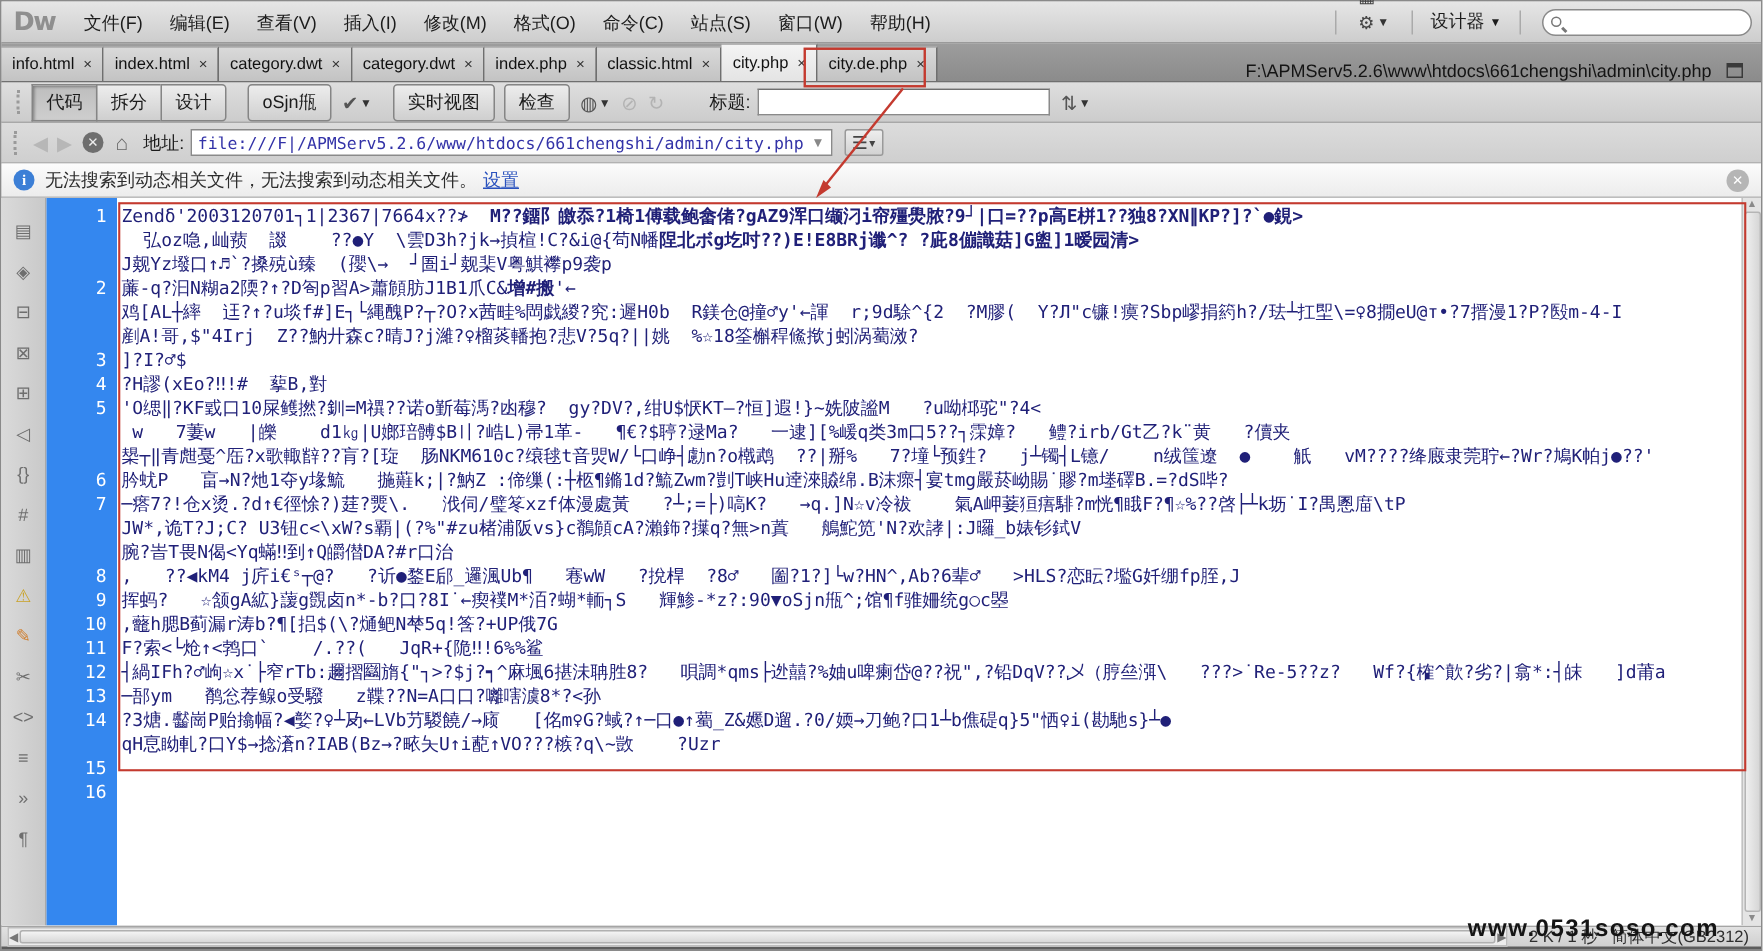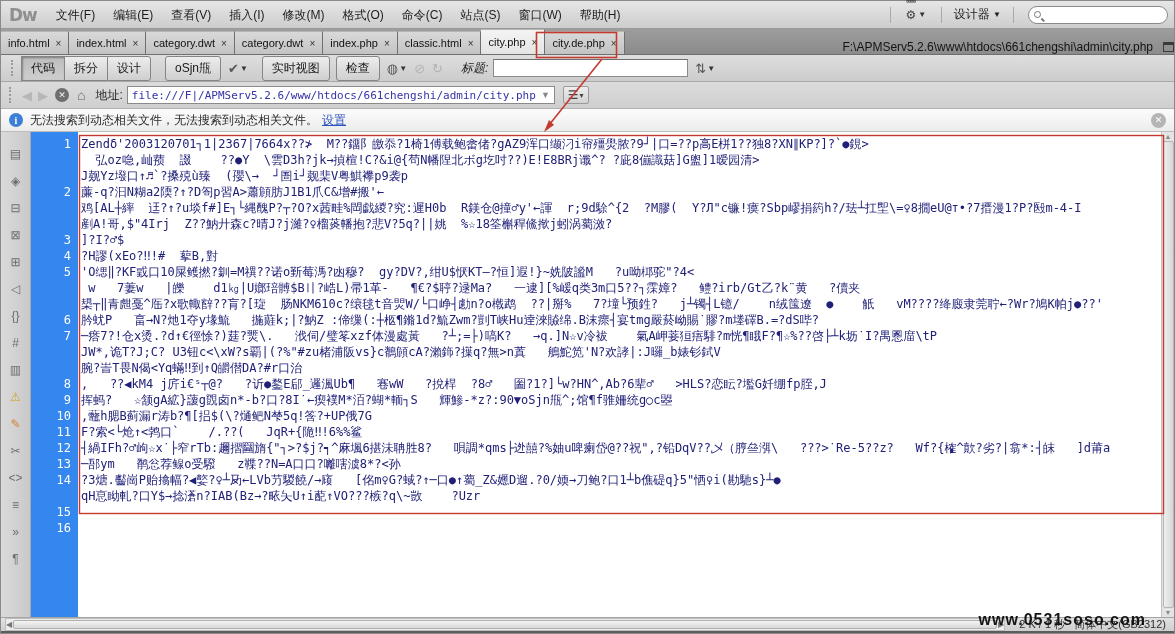--- a/index.html
+++ b/index.html
@@ -18,36 +18,36 @@
   .search-pill { width:140px; height:18px; background:#fff; border:1px solid #8a8a8a; border-radius:9px; display:flex; align-items:center; padding-left:5px; margin-left:8px; }
   .mag { width:7px; height:7px; border:1.5px solid #777; border-radius:50%; position:relative; }
   .mag::after { content:""; position:absolute; width:4px; height:1.5px; background:#777; transform:rotate(45deg); left:6px; top:7px; }
   .search-input { border:none; outline:none; width:110px; font-size:11px; background:transparent; }
 
   
   .tabbar { height:26px; flex:0 0 26px; background:linear-gradient(#9d9d9d,#8b8b8b); display:flex; align-items:flex-end; border-bottom:1px solid #6f6f6f; }
   .tab { height:23px; display:flex; align-items:center; padding:0 7px; font-size:11px; color:#111; background:linear-gradient(#d9d9d9,#c3c3c3); border-right:1px solid #6f6f6f; border-top:1px solid #b5b5b5; white-space:nowrap; cursor:default; }
   .tab.active { background:linear-gradient(#f4f4f4,#e4e4e4); height:25px; }
   .tab .close { margin-left:6px; font-size:10px; color:#333; cursor:pointer; }
-  .tabpath { margin-left:auto; font-size:12px; color:#141414; display:flex; align-items:center; padding-right:0; white-space:nowrap; }
+  .tabpath { margin-left:auto; font-size:12px; color:#141414; display:flex; align-items:center; padding-right:12px; white-space:nowrap; }
   .restore-icon { width:11px; height:10px; border:1px solid #3a3a3a; border-top-width:3px; margin-left:10px; display:inline-block; }
 
   
   .doctoolbar { height:27px; flex:0 0 27px; background:linear-gradient(#dedede,#cccccc); border-bottom:1px solid #a8a8a8; display:flex; align-items:center; padding-left:10px; }
   .grip { height:16px; border-left:2px dotted #9a9a9a; margin-right:8px; }
   .seg, .tb-btn { font-size:12px; color:#1b1b1b; background:linear-gradient(#ededed,#cfcfcf); border:1px solid #858585; padding:3px 9px; white-space:nowrap; cursor:default; }
   .seg { border-right:none; }
   .seg:first-child { border-radius:3px 0 0 3px; }
   .seg.last { border-right:1px solid #858585; border-radius:0 3px 3px 0; }
   .seg.pressed { background:linear-gradient(#bdbdbd,#cecece); box-shadow:inset 1px 1px 2px rgba(0,0,0,.35); }
   .tb-btn { border-radius:3px; margin-left:6px; }
   .tb-icon { font-size:13px; color:#555; margin-left:7px; display:flex; align-items:center; }
   .tb-icon .car { font-size:8px; margin-left:1px; color:#333; }
   .tb-icon.disabled { color:#b3b3b3; }
-  .title-label { font-size:12px; color:#1b1b1b; margin-left:18px;font-style:italic; }
+  .title-label { font-size:12px; color:#1b1b1b; margin-left:30px; }
   .title-input { width:195px; height:18px; border:1px solid #8a8a8a; border-top-color:#6e6e6e; background:#fff; margin-left:5px; font-size:12px; padding:0 3px; outline:none; }
 
   
   .addressbar { height:27px; flex:0 0 27px; background:linear-gradient(#dcdcdc,#cfcfcf); border-bottom:1px solid #b2b2b2; display:flex; align-items:center; padding-left:8px; }
   .nav-ic { font-size:13px; margin:0 3px; }
   .nav-back,.nav-fwd { color:#b7b7b7; }
   .nav-stop { width:14px; height:14px; border-radius:50%; background:#6e6e6e; color:#eee; font-size:9px; display:flex; align-items:center; justify-content:center; margin:0 4px; }
   .nav-home { color:#666; font-size:14px; margin:0 4px; }
   .addr-label { font-size:12px; color:#1b1b1b; margin:0 4px 0 6px; }
   .url-field { width:428px; height:18px; background:#fff; border:1px solid #8a8a8a; display:flex; align-items:center; padding:0 2px 0 4px; }
@@ -64,21 +64,21 @@
   .info-close { margin-left:auto; width:15px; height:15px; border-radius:50%; background:#b5b5b5; color:#fff; font-size:9px; display:flex; align-items:center; justify-content:center; cursor:pointer; }
 
   
   .codewrap { flex:1 1 auto; display:flex; background:#fff; position:relative; overflow:hidden; }
   .coding-strip { width:30px; flex:0 0 30px; background:linear-gradient(90deg,#dadada,#c9c9c9); border-right:1px solid #a8a8a8; display:flex; flex-direction:column; align-items:center; padding-top:8px; }
   .cicon { font-size:12px; color:#6e6e6e; height:27px; display:flex; align-items:center; justify-content:center; width:22px; cursor:pointer; }
   .gutter { width:47px; flex:0 0 47px; background:#3487ef; color:#fff; font-family:"DejaVu Sans Mono",monospace; font-size:12px; text-align:right; padding:4px 7px 0 0; }
   .gutter div { height:16px; line-height:16px; }
   .codetext { flex:1 1 auto; overflow:hidden; padding:4px 0 0 3px; }
   .code-row { height:16px; line-height:16px; font-family:"DejaVu Sans Mono",monospace; font-size:12px; color:#202078; white-space:pre; }
-  .code-row b { font-weight:normal; }
+  .code-row b { font-weight:bold; }
   .vscroll { width:13px; flex:0 0 13px; background:#e4e4e4; border-left:1px solid #c2c2c2; display:flex; flex-direction:column; align-items:center; justify-content:space-between; padding:1px 0; font-size:7px; color:#8a8a8a; }
   .vthumb { flex:1; width:11px; background:linear-gradient(90deg,#efefef,#d6d6d6); border:1px solid #b5b5b5; border-radius:2px; margin:1px 0; }
 
   
   .bottombar { height:16px; flex:0 0 16px; background:linear-gradient(#e2e2e2,#cfcfcf); border-top:1px solid #a5a5a5; display:flex; align-items:center; font-size:10px; color:#333; border-bottom:2px solid #5c5c5c; }
   .hscroll { flex:1 1 auto; height:13px; margin:0 4px; background:#ececec; border:1px solid #bdbdbd; display:flex; align-items:center; color:#777; font-size:8px; }
   .hthumb { flex:1; height:9px; background:linear-gradient(#f4f4f4,#d8d8d8); border:1px solid #b0b0b0; border-radius:2px; margin:0 1px; }
   .statustext { white-space:nowrap; padding:0 8px 0 10px; font-size:11px; color:#2e2e2e; }
 
   

